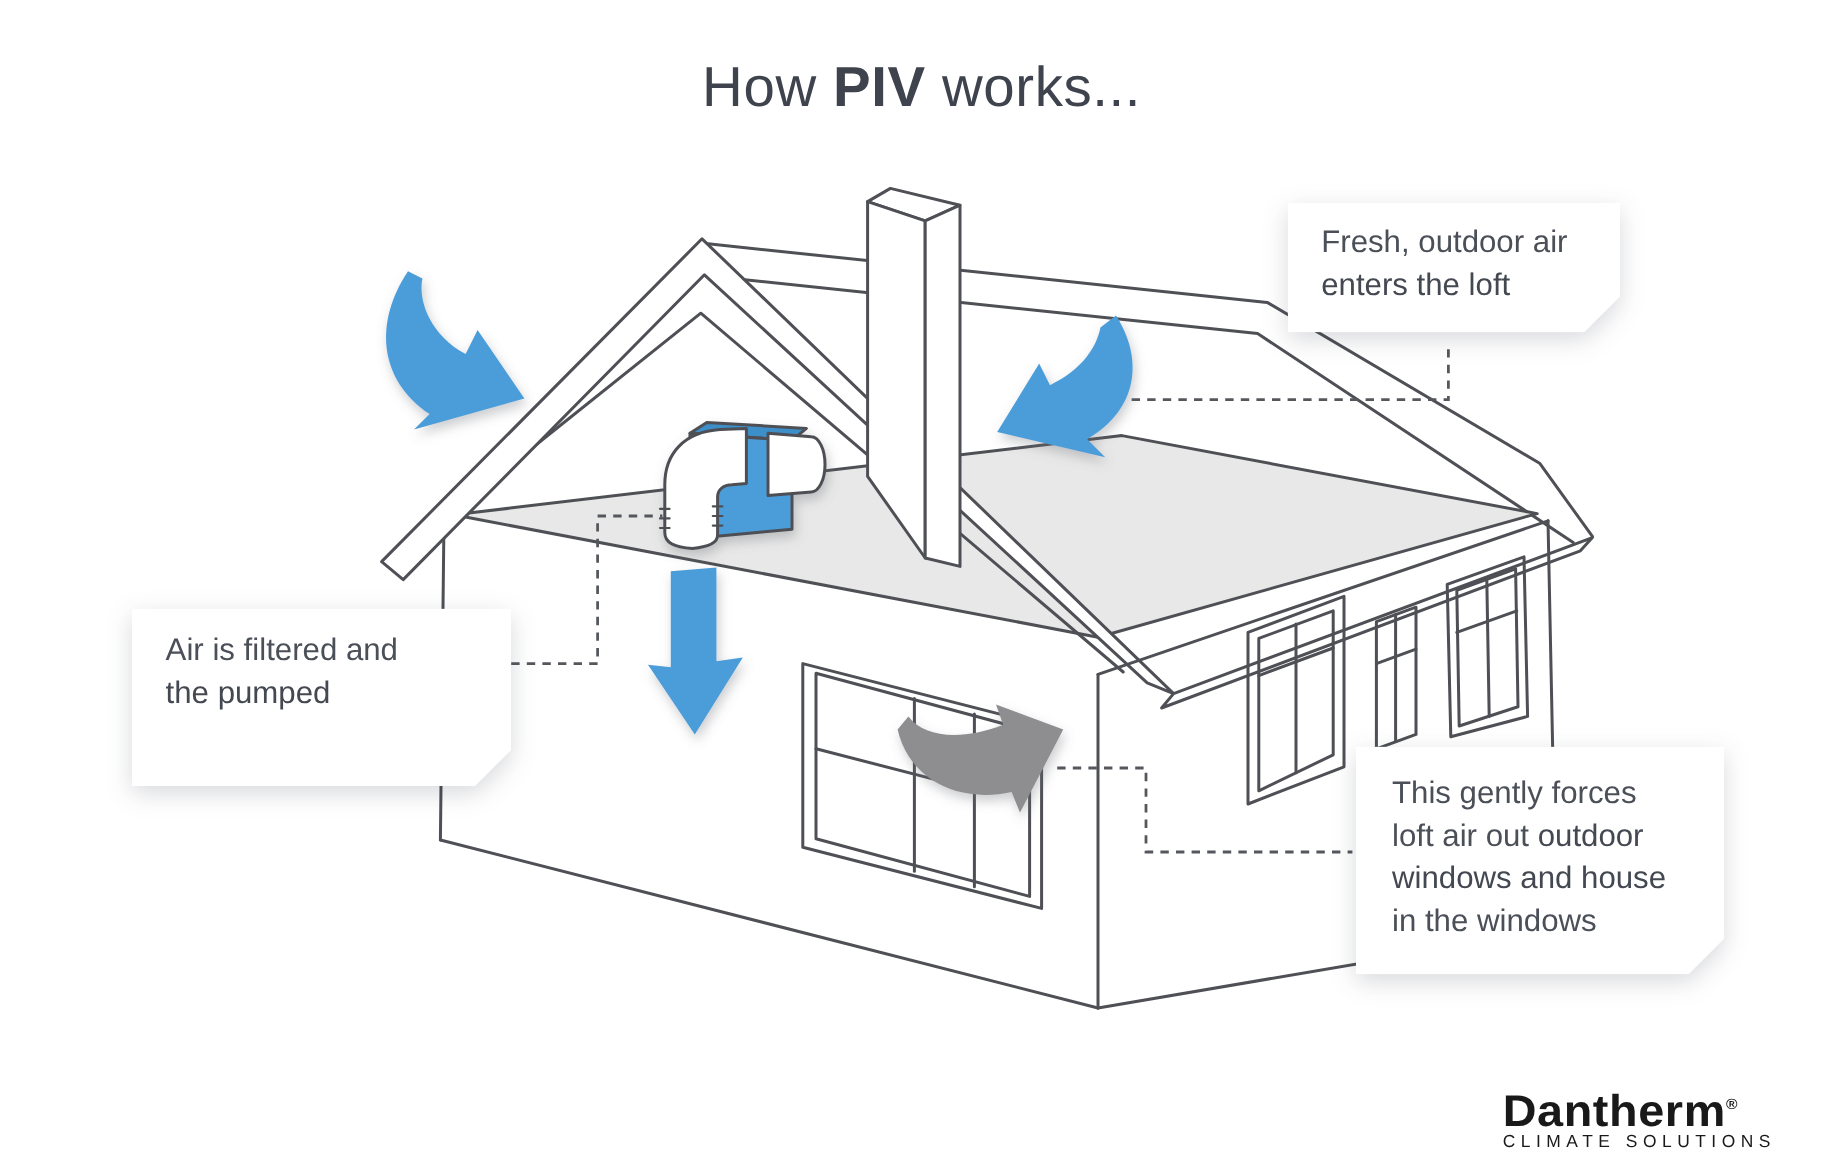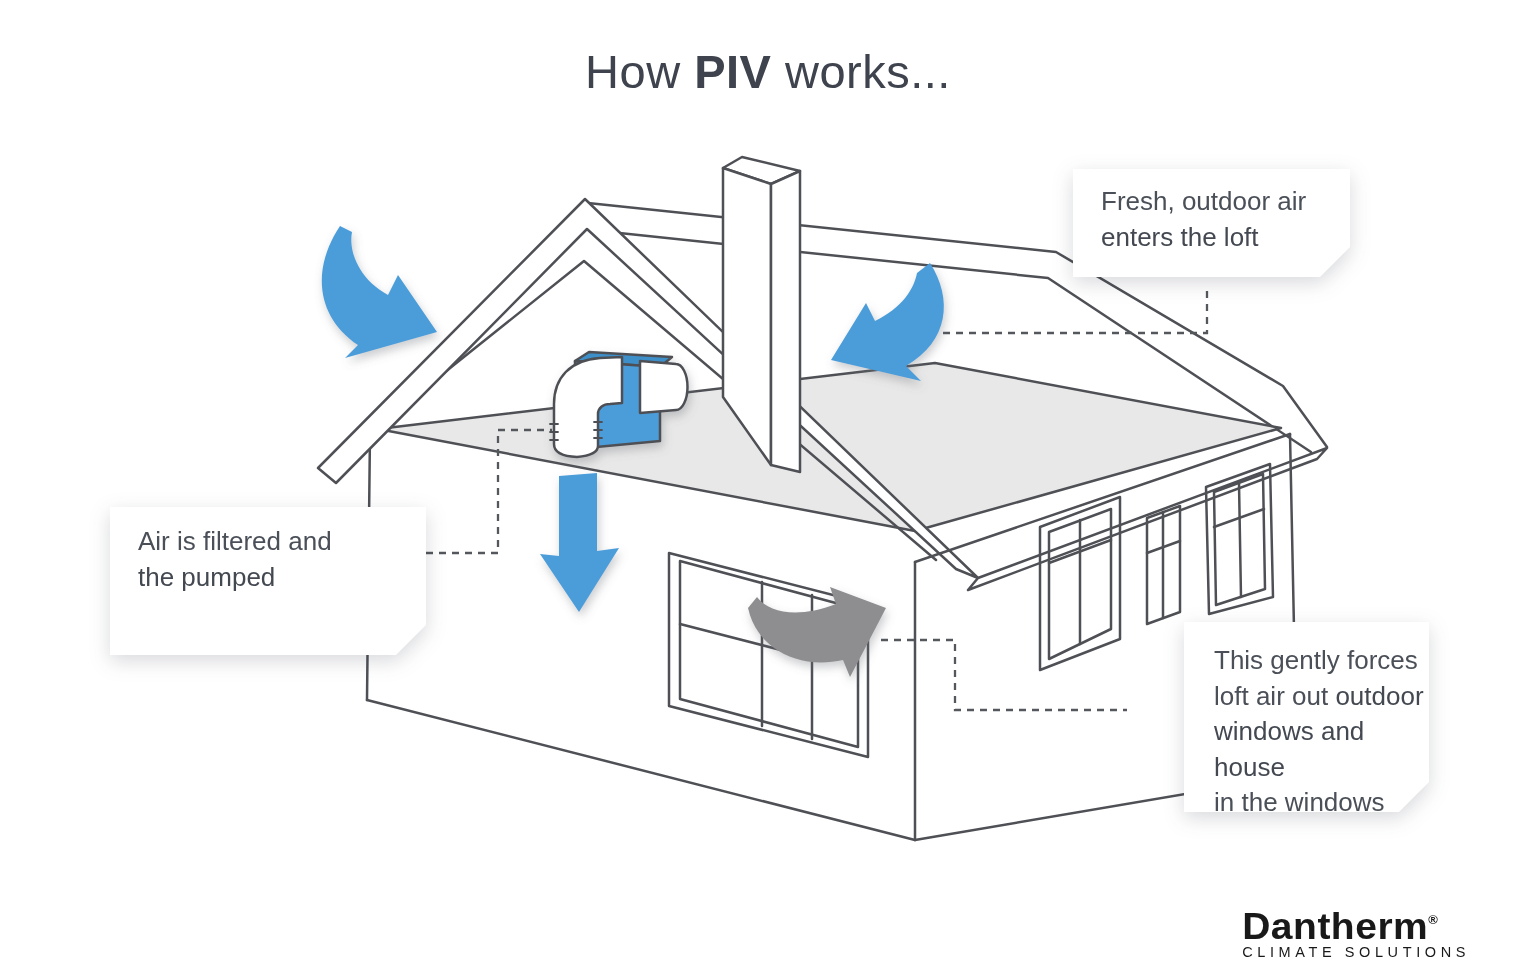--- a/index.html
+++ b/index.html
@@ -17,30 +17,30 @@
   .callout{
     background:#ffffff;width:100%;height:100%;box-sizing:border-box;
     clip-path:polygon(0 0,100% 0,100% calc(100% - 30px),calc(100% - 30px) 100%,0 100%);
     font-size:26px;line-height:35.5px;color:#4a4f58;font-weight:300;
   }
   .callout b{font-weight:400;color:#434851;}
   .co-loft{left:1073px;top:169px;width:277px;height:108px;}
   .co-loft .callout{padding:15px 0 0 28px;}
   .co-filtered{left:94px;top:507px;width:316px;height:148px;margin-left:16px;}
   .co-filtered .callout{padding:17px 0 0 28px;}
-  .co-stale{left:1184px;top:622px;width:245px;height:190px;}
+  .co-stale{left:1130px;top:622px;width:307px;height:190px;}
   .co-stale .callout{padding:21px 0 0 30px;}
   .logo{position:absolute;top:909px;right:54px;text-align:left;color:#191919;}
   .logo .brand{
     font-size:39px;font-weight:800;letter-spacing:0.5px;line-height:34px;
     transform:scaleY(0.95);transform-origin:bottom right;display:inline-block;
   }
   .logo .reg{font-size:13px;font-weight:700;vertical-align:top;line-height:20px;}
   .logo .tagline{
-    font-size:14.5px;font-weight:500;letter-spacing:4.6px;margin-top:1px;margin-right:12px;
+    font-size:14.5px;font-weight:500;letter-spacing:4.6px;margin-top:1px;margin-right:2px;
   }
 </style>
 </head>
 <body>
 
 <div id="stage">
 
   <svg id="diagram-svg" width="1536" height="980" viewBox="0 0 1536 980">
     <defs>
       <filter id="soft-shadow" x="-30%" y="-30%" width="160%" height="160%">

